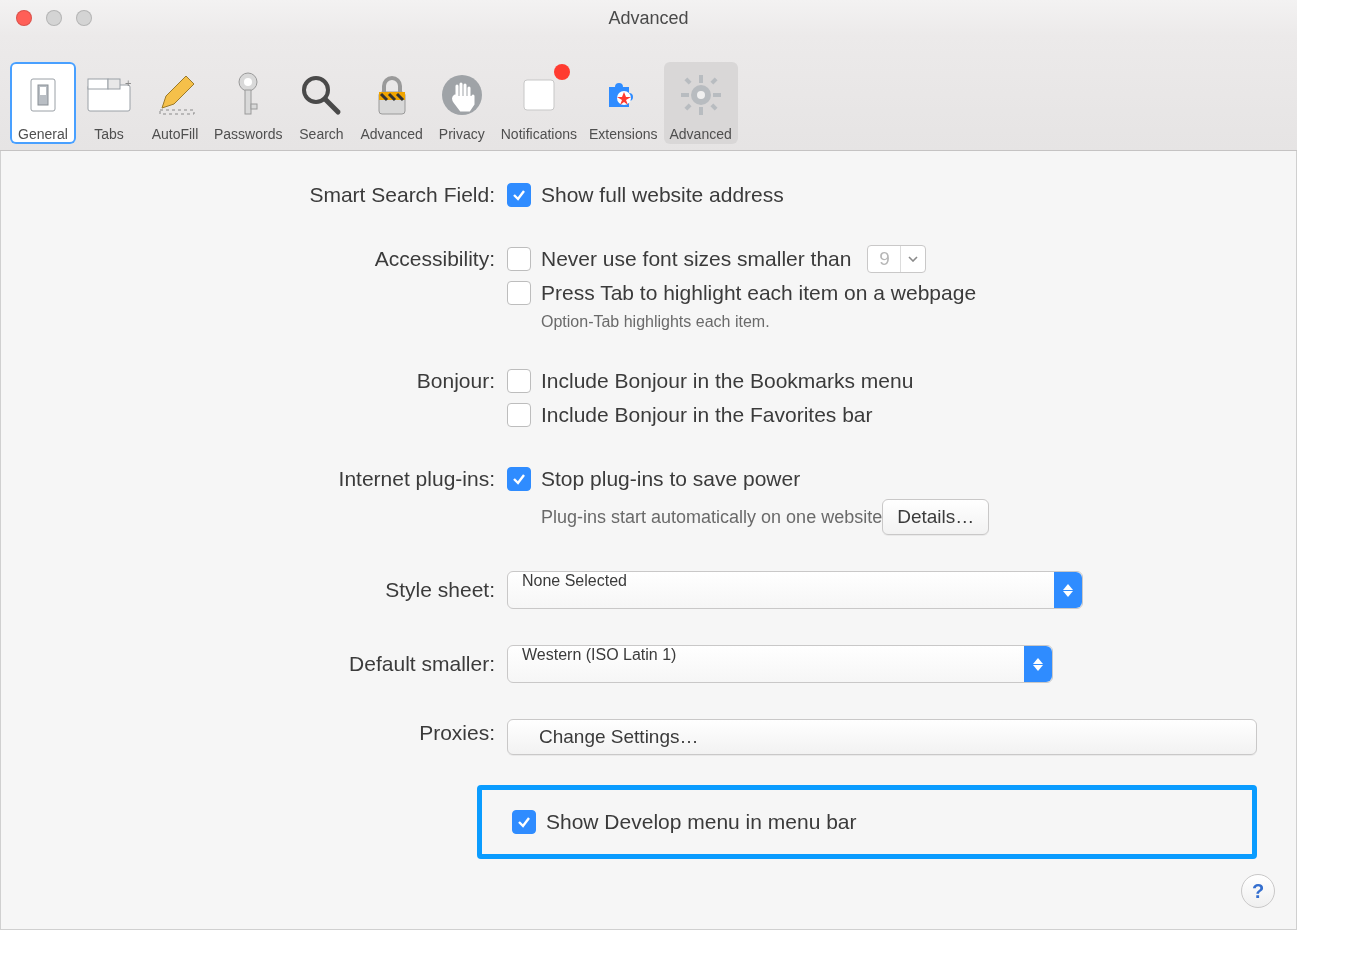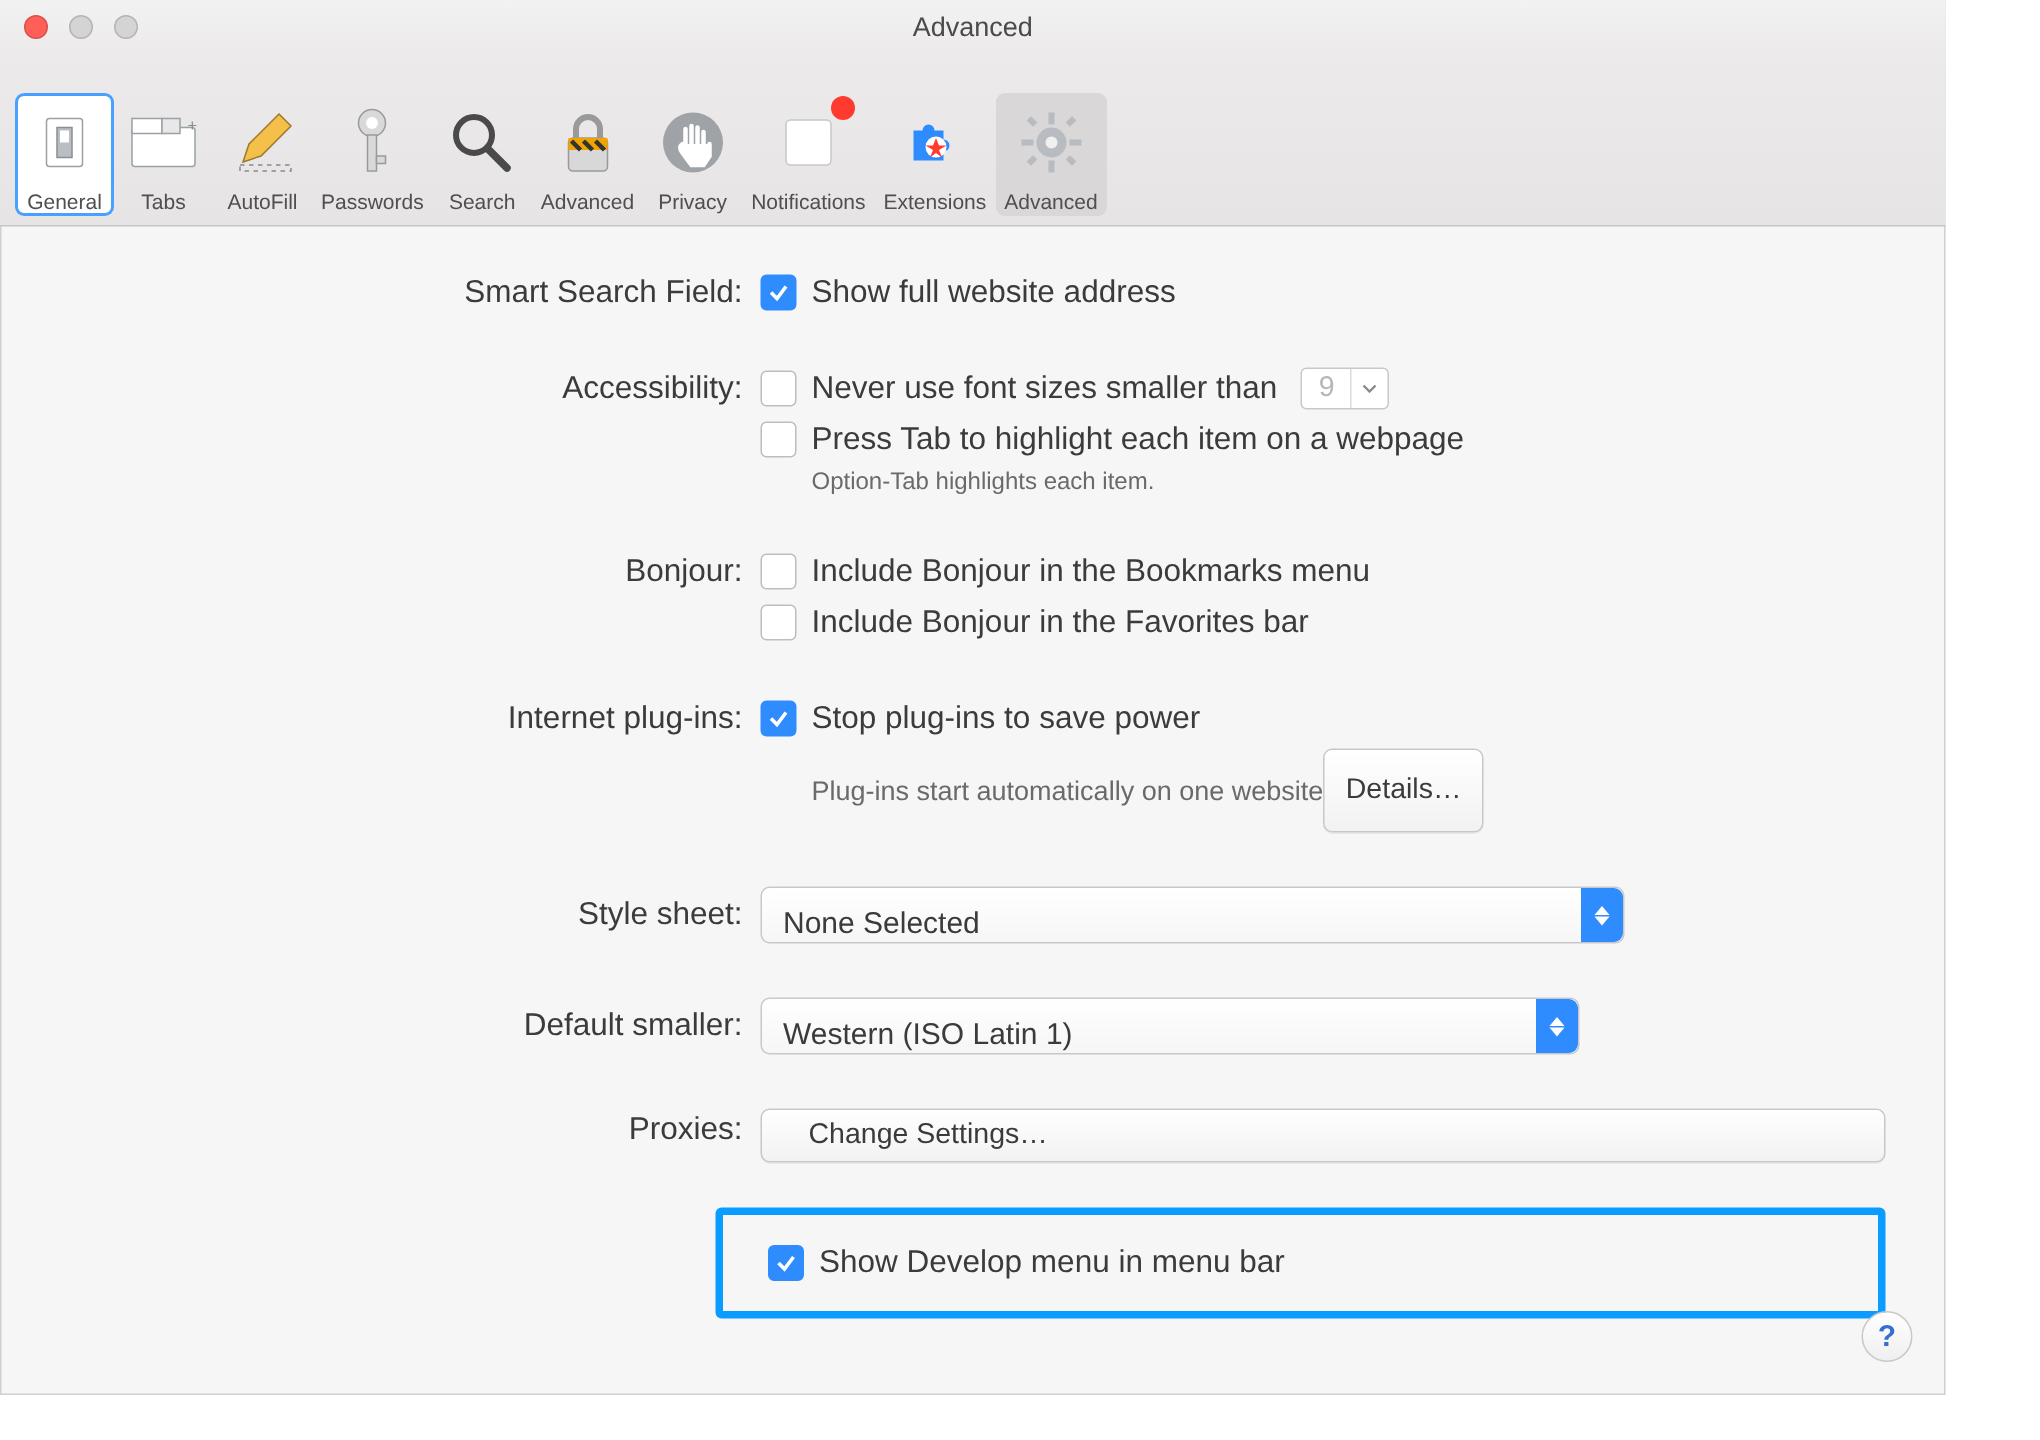--- a/index.html
+++ b/index.html
@@ -23,22 +23,22 @@
   .line{display:flex;align-items:center;gap:10px;line-height:28px}
   .sub{font-size:16px;color:#6a6a6a;padding-left:34px}
   .spacer{height:28px}
   .cb{width:22px;height:22px;border-radius:4px;border:1px solid #bdbdbd;background:#fff;display:inline-flex;align-items:center;justify-content:center;flex:0 0 22px}
   .cb.on{background:#2f8cff;border-color:#2f8cff}
   .cb.on svg{display:block}
   .cb svg{display:none}
   .numbox{display:inline-flex;border:1px solid #c9c8c8;border-radius:4px;overflow:hidden;background:#fff;margin-left:6px}
   .numbox .v{width:32px;text-align:center;color:#b7b7b7;font-size:19px;line-height:26px}
   .numbox .dd{width:24px;border-left:1px solid #dcdcdc;display:flex;align-items:center;justify-content:center;color:#8a8a8a}
-  .btn{border:1px solid #c9c8c8;background:linear-gradient(#ffffff,#f2f2f2);border-radius:6px;padding:16px 14px;font-size:19px;color:#3b3b3b;box-shadow:0 1px 0 rgba(0,0,0,.05)}
-  .select{position:relative;border:1px solid #c9c8c8;border-radius:6px;background:linear-gradient(#ffffff,#f6f6f6);height:36px;display:flex;align-items:flex-end;padding:0 40px 0 14px;font-size:20px}
+  .btn{border:1px solid #c9c8c8;background:linear-gradient(#ffffff,#f2f2f2);border-radius:6px;padding:6px 14px;font-size:19px;color:#3b3b3b;box-shadow:0 1px 0 rgba(0,0,0,.05)}
+  .select{position:relative;border:1px solid #c9c8c8;border-radius:6px;background:linear-gradient(#ffffff,#f6f6f6);height:36px;display:flex;align-items:flex-start;padding:0 40px 0 14px;font-size:16px}
   .select .caps{position:absolute;right:0;top:0;bottom:0;width:28px;background:#2f8cff;border-top-right-radius:6px;border-bottom-right-radius:6px;display:flex;flex-direction:column;align-items:center;justify-content:center;gap:1px}
   .caps .tri{width:0;height:0;border-left:5px solid transparent;border-right:5px solid transparent}
   .caps .up{border-bottom:6px solid #fff}
   .caps .down{border-top:6px solid #fff}
   .detailsline{display:flex;align-items:center;gap:0}
   .highlight{border:5px solid #0a9cff;border-radius:4px;padding:18px 40px 18px 6px;display:inline-flex}
   .helpbtn{position:absolute;right:22px;bottom:22px;width:32px;height:32px;border-radius:50%;border:1px solid #c9c8c8;background:linear-gradient(#ffffff,#efefef);display:flex;align-items:center;justify-content:center;color:#356fcf;font-size:20px;font-weight:600}
   .window{position:relative}
   .badge{position:absolute;top:-4px;right:-4px;width:16px;height:16px;border-radius:50%;background:#ff3b30}
 </style>

